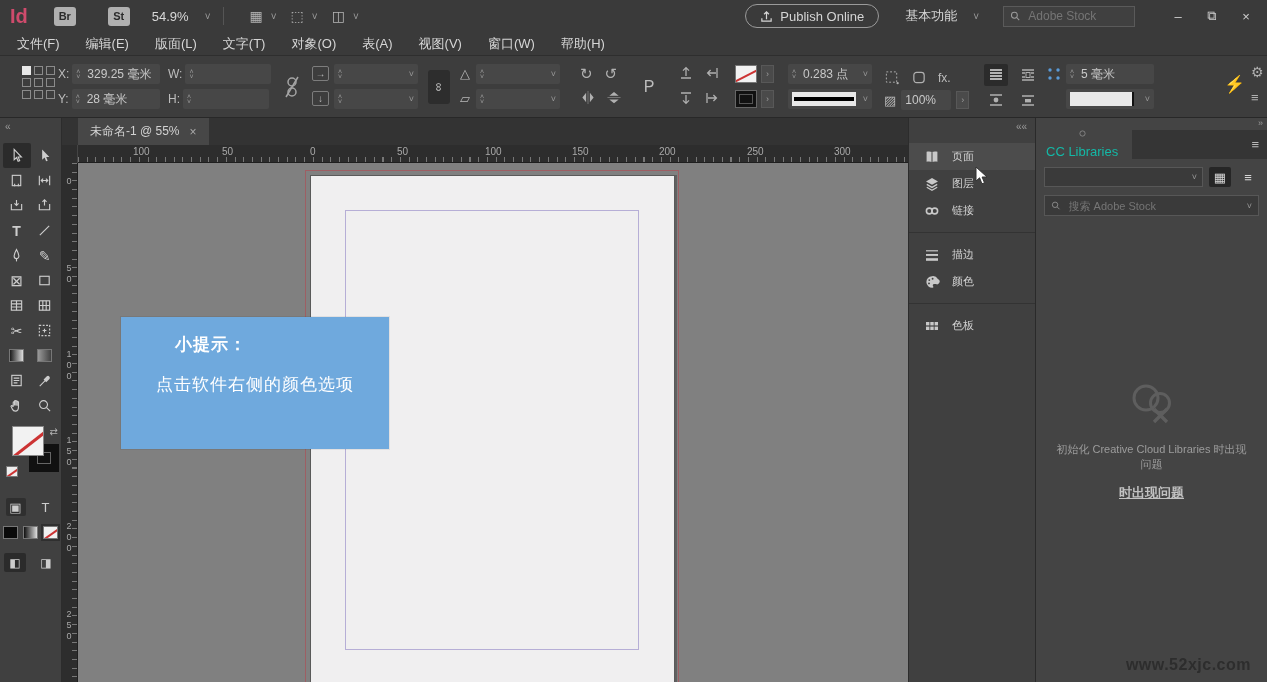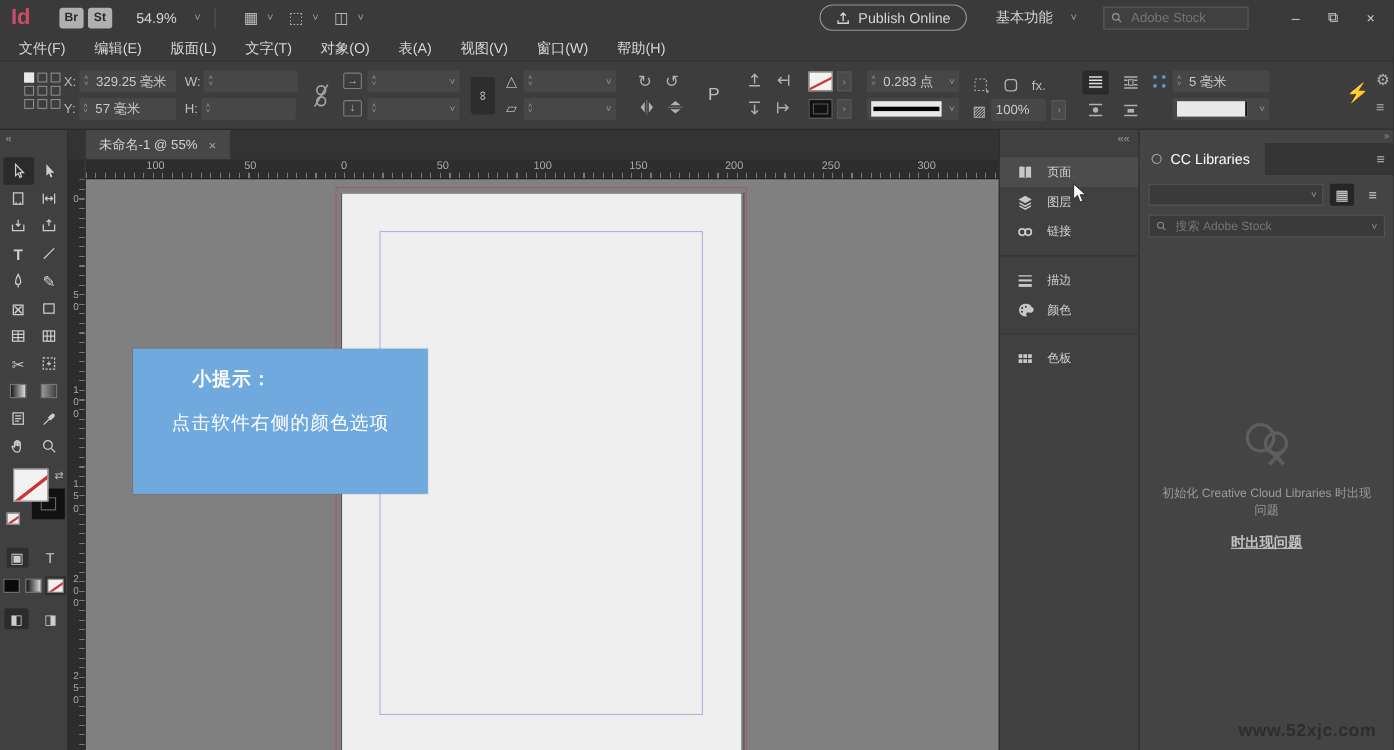--- a/index.html
+++ b/index.html
@@ -119,21 +119,21 @@
   .dock-item{display:flex;align-items:center;gap:12px;height:27px;padding-left:14px;color:#d2d2d2;font-size:11px;}
   .dock-item.active{background:#4c4c4c;}
   .dock-ico{width:17px;height:17px;display:flex;align-items:center;justify-content:center;}
   .dock-sep{height:1px;background:#333;margin:8px 0;}
 
   
   .ccpanel{width:232px;background:#444;border-left:1px solid #2a2a2a;display:flex;flex-direction:column;position:relative;}
   .cc-topstrip{height:12px;color:#9a9a9a;font-size:9px;text-align:right;padding-right:4px;}
   .cc-tabstrip{height:29px;background:#353535;display:flex;align-items:center;}
   .cc-tab{height:29px;background:#444;display:flex;align-items:center;gap:7px;padding:0 14px 0 10px;
-          color:#ffffff;font-size:13px;}
+          color:#14b8a6;font-size:13px;flex-direction:column;}
   .cc-burger{margin-left:auto;margin-right:8px;color:#b9b9b9;font-size:13px;letter-spacing:0;}
   .cc-controls{display:flex;align-items:center;gap:6px;padding:8px 8px 4px 8px;}
   .cc-select{flex:1;height:20px;background:#3a3a3a;border:1px solid #575757;display:flex;align-items:center;
              justify-content:flex-end;padding:0 5px;color:#9a9a9a;font-size:9px;}
   .cc-viewbtn{width:22px;height:20px;display:flex;align-items:center;justify-content:center;color:#d5d5d5;font-size:13px;border-radius:2px;}
   .cc-viewbtn.sel{background:#262626;}
   .cc-search{display:flex;align-items:center;gap:6px;height:21px;background:#3a3a3a;border:1px solid #575757;
              margin:4px 8px;padding:0 6px;}
   .cc-search input{background:transparent;border:none;outline:none;color:#8a8a8a;font-size:11px;width:100%;}
   .cc-center{position:absolute;left:0;right:0;top:262px;display:flex;flex-direction:column;align-items:center;gap:12px;}
@@ -144,21 +144,21 @@
   .cursor-arrow{position:absolute;left:975px;top:166px;z-index:50;}
 </style>
 </head>
 <body>
 
 <div class="app">
 
   <div class="titlebar">
     <span class="logo">Id</span>
     <span class="appbtn" style="margin-left:26px">Br</span>
-    <span class="appbtn" style="margin-left:4px">St</span>
+    <span class="appbtn" style="margin-left:32px">St</span>
     <span class="zoomlvl">54.9%</span>
     <span class="chev" style="margin-left:16px">˅</span>
     <span class="tb-sep"></span>
     <span class="tb-ico">▦ <span class="chev">˅</span></span>
     <span class="tb-ico">⬚ <span class="chev">˅</span></span>
     <span class="tb-ico">◫ <span class="chev">˅</span></span>
     <div style="flex:1"></div>
     <div class="pill">
       <svg width="13" height="13" viewBox="0 0 14 14">
           <path d="M7 10V2M4.4 4.6 7 2l2.6 2.6M2 9v3h10V9" fill="none" stroke="#d5d5d5" stroke-width="1.3"></path>
@@ -219,21 +219,21 @@
           <span>329.25 毫米</span>
         </div>
       </div>
     <div class="cb" style="left:58px;top:33px">
         <span class="cb-label">Y:</span>
       <div class="field" style="width:88px">
           <span class="stepper">
             <span>˄</span>
             <span>˅</span>
           </span>
-          <span>57 毫米</span>
+          <span>28 毫米</span>
         </div>
       </div>
     <div class="cb" style="left:168px;top:8px">
         <span class="cb-label">W:</span>
       <div class="field" style="width:86px">
           <span class="stepper">
             <span>˄</span>
             <span>˅</span>
           </span>
           <span></span>

